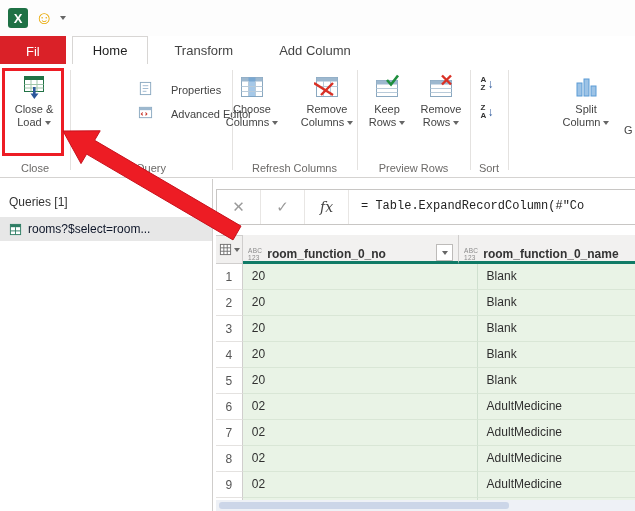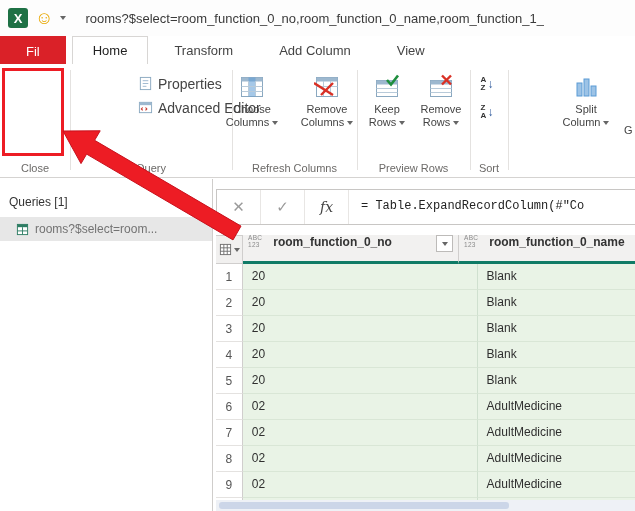--- a/index.html
+++ b/index.html
@@ -20,42 +20,42 @@
   .tab.file-tab{margin-left:0;background:#da2128;color:#fff;padding:15px 26px}
   .tab.active{border:1px solid #d8d6d4;border-bottom:none;background:#fff;color:#222}
 
   
   .ribbon{position:absolute;top:64px;left:0;width:635px;height:114px;background:#fff;border-bottom:1px solid #d5d3d1}
   .gdiv{position:absolute;top:6px;height:100px;width:1px;background:#e4e2e0}
   .glabel{position:absolute;bottom:3px;text-align:center;font-size:11px;color:#6c6a68}
   .bigbtn{position:absolute;top:4px;height:92px;width:56px;display:flex;flex-direction:column;align-items:center;padding-top:3px;cursor:default}
   .bicon{height:32px;display:flex;align-items:center;justify-content:center}
   .blabel{font-size:11px;line-height:13px;color:#444;display:flex;align-items:center;gap:3px;white-space:nowrap}
-  .smallbtn{position:absolute;height:20px;display:flex;align-items:flex-start;gap:5px;font-size:14px;color:#444;white-space:nowrap}
+  .smallbtn{position:absolute;height:20px;display:flex;align-items:flex-end;gap:18px;font-size:11px;color:#444;white-space:nowrap}
   .sorticon{position:absolute;width:26px;height:24px;display:flex;align-items:center;gap:1px;justify-content:center}
   .sletters{display:flex;flex-direction:column;font-size:8px;font-weight:bold;line-height:8px;color:#333}
   .sarrow{color:#2b579a;font-size:12px;line-height:12px}
   .gpartial{position:absolute;font-size:11px;color:#444}
 
   
   .queries{position:absolute;left:0;top:179px;width:213px;height:332px;background:#fff;border-right:1px solid #cfcdcb}
   .qheader{padding:16px 9px 8px 9px;font-size:12px;color:#333}
-  .qitem{height:24px;display:flex;align-items:center;gap:6px;padding-left:16px;background:#e7e7e7;font-size:12px;color:#737373;white-space:nowrap;overflow:hidden}
+  .qitem{height:24px;display:flex;align-items:center;gap:6px;padding-left:9px;background:#e7e7e7;font-size:12px;color:#0f172a;white-space:nowrap;overflow:hidden}
 
   
   .gridarea{position:absolute;left:214px;top:179px;width:421px;height:332px;background:#fff;overflow:hidden}
   .formulabar{position:absolute;left:2px;top:10px;width:600px;height:36px;border:1px solid #c8c6c4;background:#fff;display:flex}
   .fbtn{width:44px;border-right:1px solid #e8e6e4;display:flex;align-items:center;justify-content:center;color:#9a9a9a;font-size:15px}
   .fbtn.fx{font-family:"DejaVu Serif",serif;font-style:italic;color:#444;font-size:14px}
   .fml{flex:1;font-family:"Liberation Mono","DejaVu Sans Mono",monospace;font-size:12px;line-height:33px;padding-left:12px;color:#222;white-space:pre;overflow:hidden}
 
   .grid{position:absolute;left:2px;top:56px;width:560px}
   .ghead{display:flex;height:29px}
   .gcorner{width:27px;background:#f1f0ef;border:1px solid #d0cecd;border-left:none;display:flex;align-items:center;justify-content:center;gap:2px}
-  .ghcell{background:#f2f1f0;border-right:1px solid #d0cecd;border-bottom:3px solid #0f7b66;display:flex;align-items:flex-start;padding:0 5px;gap:11px}
+  .ghcell{background:#f2f1f0;border-right:1px solid #d0cecd;border-bottom:3px solid #0f7b66;display:flex;align-items:flex-end;padding:0 5px;gap:5px}
   .ghcell .hname{font-weight:bold;font-size:12px;color:#333;white-space:nowrap;overflow:hidden}
   .c1h{width:216px}
   .c2h{width:300px}
   .type-icon{display:flex;flex-direction:column;font-size:6.5px;line-height:6.5px;color:#8a8a8a;letter-spacing:.3px}
   .filterbox{margin-left:auto;width:17px;height:17px;border:1px solid #bdbbb9;background:#fff;display:flex;align-items:center;justify-content:center}
 
   .grow{display:flex;height:26px}
   .rnum{width:27px;background:#fff;border-right:1px solid #d0cecd;border-bottom:1px solid #e4e2e0;color:#555;display:flex;align-items:center;justify-content:center;font-size:12px}
   .gcell{background:#e9f3e6;border-bottom:1px solid #d9e6d6;border-right:1px solid #cfe0cf;line-height:25px;padding-left:9px;font-size:12px;color:#2f2f2f;white-space:nowrap;overflow:hidden}
   .gcell.c1{width:236px}
@@ -70,33 +70,52 @@
 </style>
 </head>
 <body>
 
 <div class="titlebar">
   <div class="xl-icon">
       <span>X</span>
     </div>
   <div class="smiley">☺</div>
   <span class="caret-down small"></span>
-  <div class="title-text">rooms?$select=room_function_0_no,room_function_0_name,room_function_1_</div>
 </div>
 
 <div class="tabrow">
   <div class="tab file-tab">Fil</div>
   <div class="tab active">Home</div>
   <div class="tab">Transform</div>
   <div class="tab">Add Column</div>
-  <div class="tab">View</div>
 </div>
 
 <div class="ribbon">
 
+  <div class="bigbtn" style="left:6px">
+    <div class="bicon">
+      <svg width="26" height="26" viewBox="0 0 26 26">
+        <rect x="3.5" y="2.5" width="19" height="15" fill="#fff" stroke="#217346"></rect>
+        <rect x="3.5" y="2.5" width="19" height="3.5" fill="#217346"></rect>
+        <line x1="10" y1="6" x2="10" y2="17.5" stroke="#9fc5a9"></line>
+        <line x1="16" y1="6" x2="16" y2="17.5" stroke="#9fc5a9"></line>
+        <line x1="3.5" y1="10.5" x2="22.5" y2="10.5" stroke="#9fc5a9"></line>
+        <line x1="3.5" y1="14" x2="22.5" y2="14" stroke="#9fc5a9"></line>
+        <rect x="12" y="13" width="2.6" height="7" fill="#2b579a"></rect>
+        <polygon points="9.5,19.5 17.5,19.5 13.3,25" fill="#2b579a"></polygon>
+      </svg>
+    </div>
+    <div class="blabel">
+        <span>Close &amp;</span>
+      </div>
+    <div class="blabel">
+        <span>Load</span>
+        <span class="caret-down small"></span>
+      </div>
+  </div>
   <div class="glabel" style="left:0;width:70px">Close</div>
   <div class="gdiv" style="left:70px"></div>
 
 
   <div class="smallbtn" style="left:138px;top:12px">
     <svg width="15" height="15" viewBox="0 0 16 16">
       <rect x="2.5" y="1.5" width="11" height="13" fill="#fff" stroke="#8aa8c0"></rect>
       <line x1="5" y1="5" x2="11" y2="5" stroke="#9db8cf"></line>
       <line x1="5" y1="8" x2="11" y2="8" stroke="#9db8cf"></line>
       <line x1="5" y1="11" x2="9" y2="11" stroke="#9db8cf"></line>

